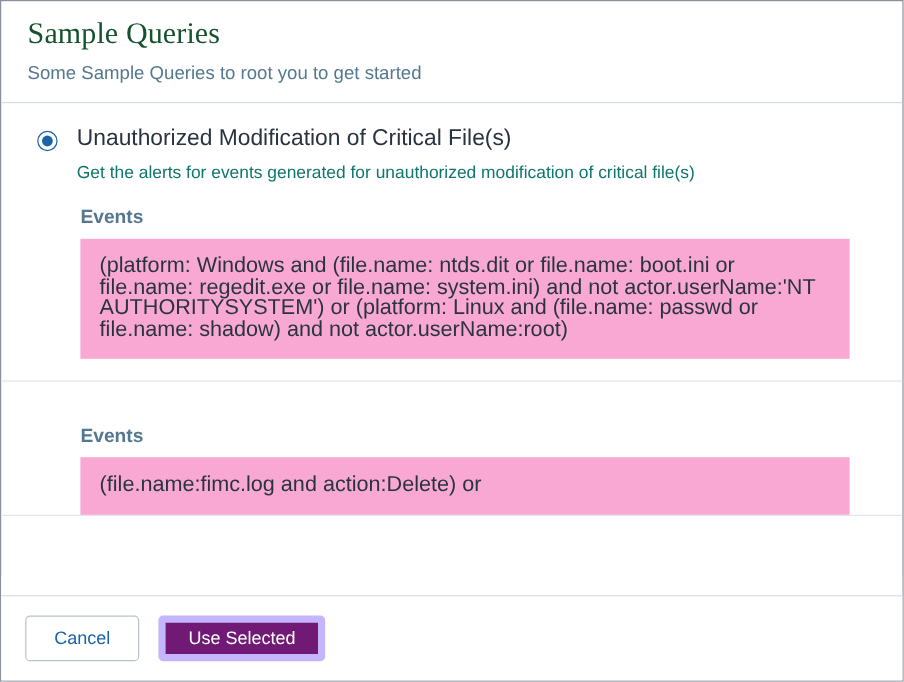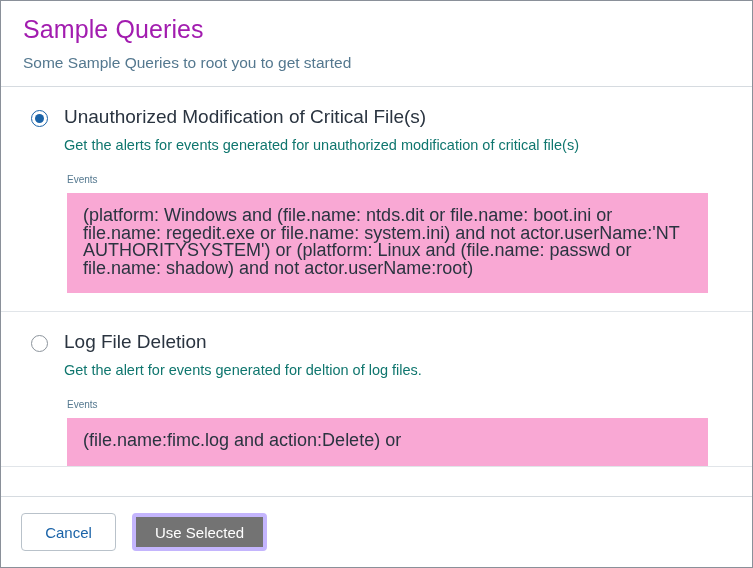--- a/index.html
+++ b/index.html
@@ -22,24 +22,25 @@
     border: 1px solid #8a9099;
     display: flex;
     flex-direction: column;
   }
   .dialog-header {
     padding: 14px 22px 0 22px;
     flex: 0 0 auto;
   }
   .dialog-title {
     font-size: 25px;
-    color: #a21caf;
+    color: #14532d;
     font-weight: normal;
     letter-spacing: 0.1px;
     margin: 0 0 10px 0;
+    font-family: Liberation Serif, serif;
   }
   .dialog-subtitle {
     font-size: 15.5px;
     color: #54788f;
     margin: 0 0 14px 0;
   }
   .list-area {
     flex: 1 1 auto;
     border-top: 1px solid #d6dbe0;
     overflow: hidden;
@@ -91,23 +92,24 @@
     color: #2a3440;
     line-height: 24px;
     margin-bottom: 7px;
   }
   .query-desc {
     font-size: 14.5px;
     color: #0f766e;
     line-height: 19px;
   }
   .events-label {
-    font-size: 10px;
+    font-size: 16px;
     color: #54788f;
     margin: 19px 0 8px 44px;
+    font-weight: bold;
   }
   .events-box {
     margin: 0 22px 0 44px;
     background: #f9a8d4;
     padding: 14px 16px 16px 16px;
     font-size: 18px;
     color: #2a3440;
     line-height: 17.5px;
     word-break: break-word;
   }
@@ -137,23 +139,23 @@
     justify-content: center;
   }
   .btn-cancel {
     width: 95px;
     background: #ffffff;
     color: #1a63a8;
     border: 1px solid #b9c2ca;
   }
   .btn-primary {
     padding: 0 19px;
-    background: #737373;
+    background: #701a75;
     color: #ffffff;
-    border: 4px solid #c4b5fd;
+    border: 6px solid #c4b5fd;
   }
   .scroll-fade {
     position: absolute;
     left: 0;
     right: 0;
     bottom: 0;
     height: 16px;
     background: #ffffff;
   }
 </style>
@@ -175,27 +177,20 @@
         <div class="query-text">
           <div class="query-title">Unauthorized Modification of Critical File(s)</div>
           <div class="query-desc">Get the alerts for events generated for unauthorized modification of critical file(s)</div>
         </div>
       </div>
       <div class="events-label">Events</div>
       <div class="events-box">(platform: Windows and (file.name: ntds.dit or file.name: boot.ini or file.name: regedit.exe or file.name: system.ini) and not actor.userName:'NT AUTHORITYSYSTEM') or (platform: Linux and (file.name: passwd or file.name: shadow) and not actor.userName:root)</div>
     </div>
 
     <div class="query-item">
-      <div class="query-head">
-        <div class="radio"></div>
-        <div class="query-text">
-          <div class="query-title">Log File Deletion</div>
-          <div class="query-desc">Get the alert for events generated for deltion of log files.</div>
-        </div>
-      </div>
       <div class="events-label">Events</div>
       <div class="events-box">(file.name:fimc.log and action:Delete) or</div>
     </div>
 
     <div class="scroll-fade"></div>
   </div>
 
   <div class="footer">
     <div class="btn btn-cancel">Cancel</div>
     <div class="btn btn-primary">Use Selected</div>

